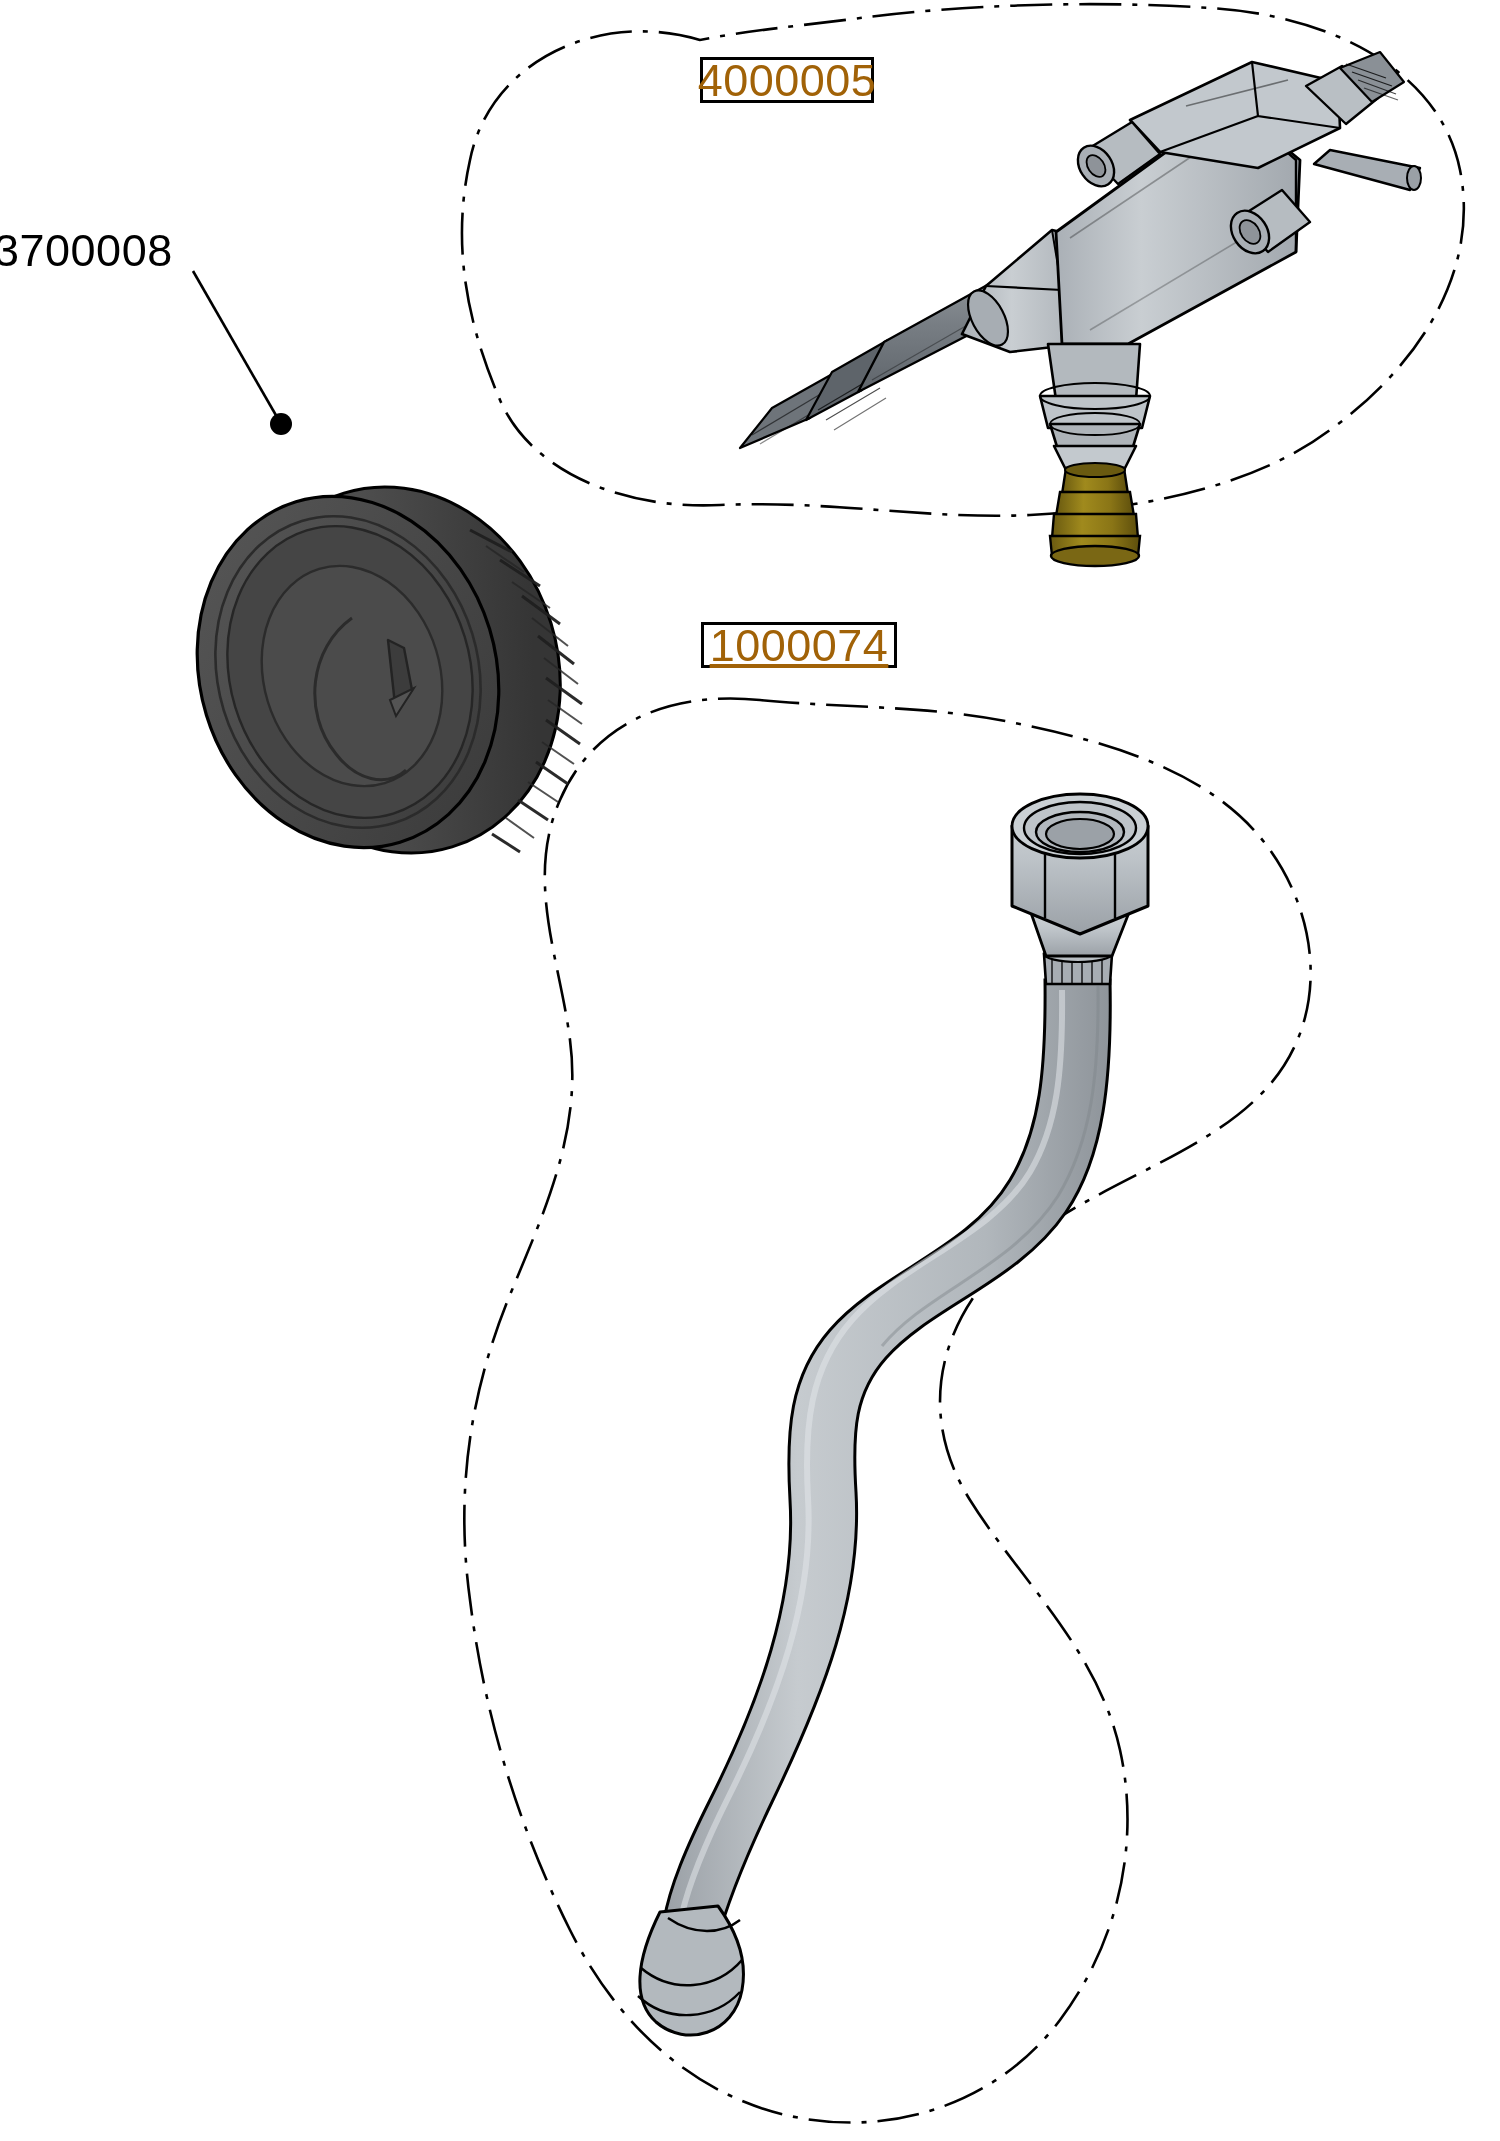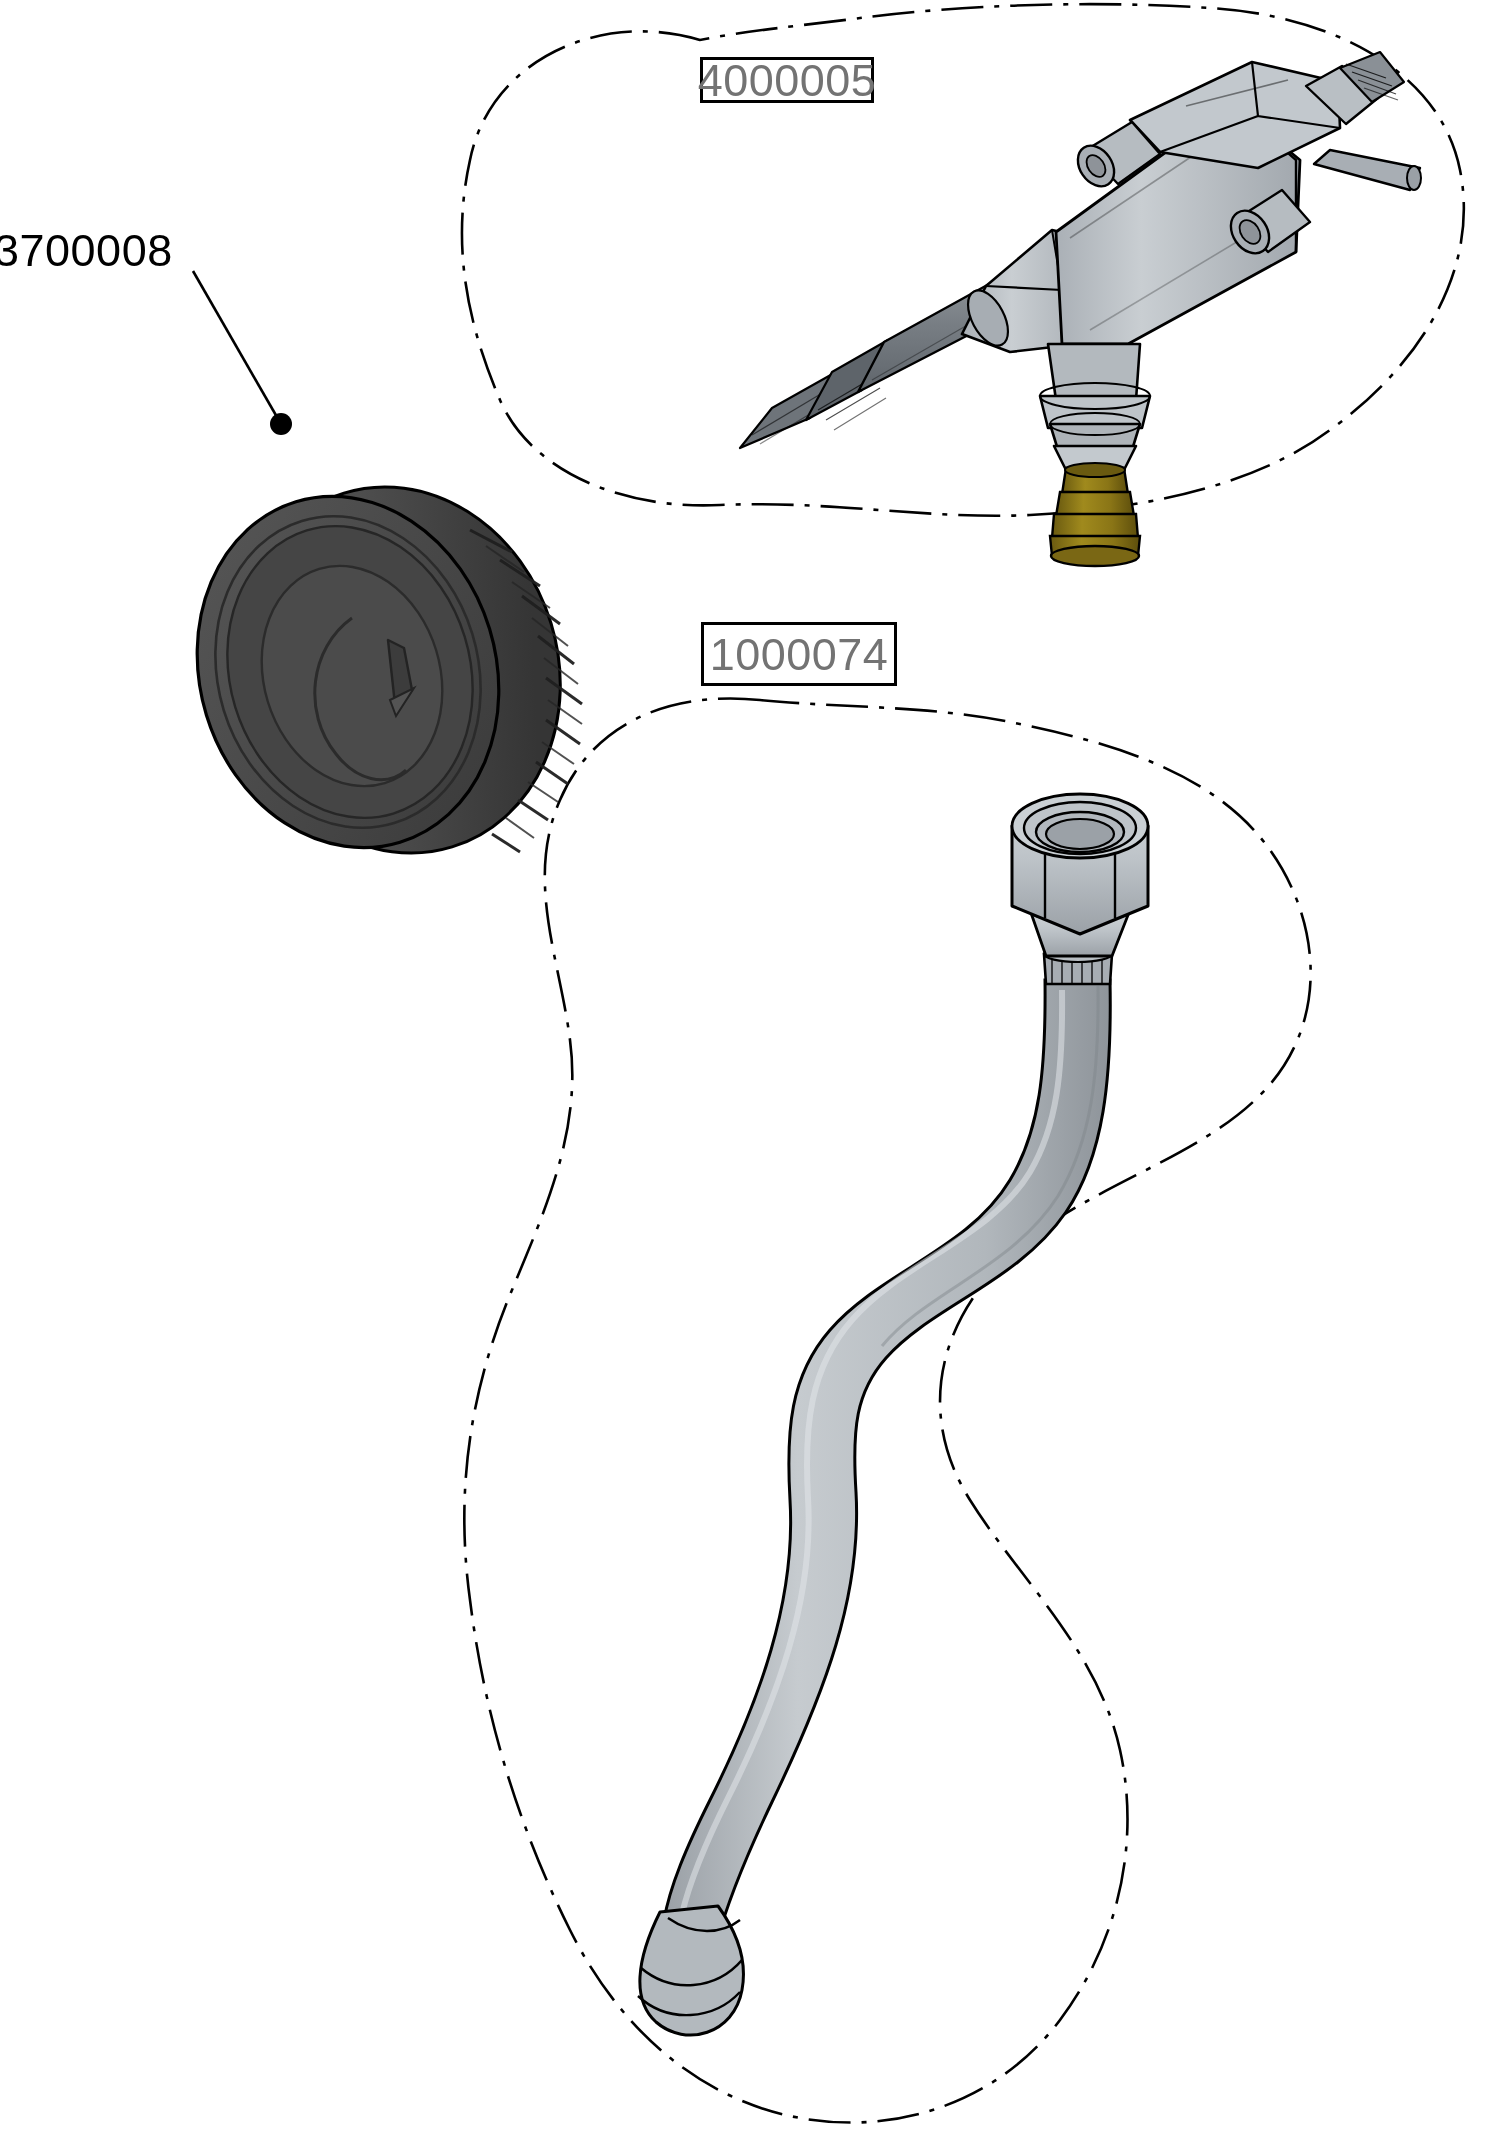--- a/index.html
+++ b/index.html
@@ -14,34 +14,34 @@
 
   .calloutbox{
     position:absolute;
     border:3px solid #000;
     background:#fff;
     box-sizing:border-box;
     display:flex;align-items:center;justify-content:center;
     padding:0 0;
     font-size:45px;
     line-height:1;
-    color:#737373;
+    color:#a16207;
     letter-spacing:0.5px;
     white-space:nowrap;
   }
   .plainlabel{
     position:absolute;
     font-size:45px;
     line-height:1;
     color:#000;
     white-space:nowrap;
     letter-spacing:0.5px;
   }
   #label-4000005{left:700px;top:57px;width:174px;height:46px;}
-  #label-1000074{left:701px;top:622px;width:196px;height:64px;}
+  #label-1000074{left:701px;top:622px;width:196px;height:46px;text-decoration:underline;}
   #label-3700008{left:-6px;top:228px;}
 </style>
 </head>
 <body>
 
 <div id="stage">
 
   <svg class="diagram" viewBox="0 0 1500 2141" xmlns="http://www.w3.org/2000/svg">
 
     <defs>

